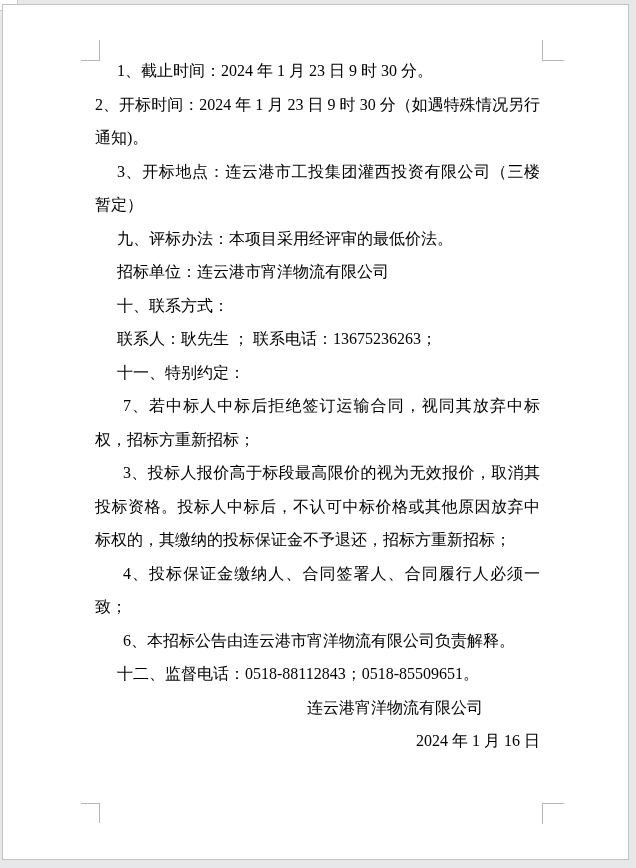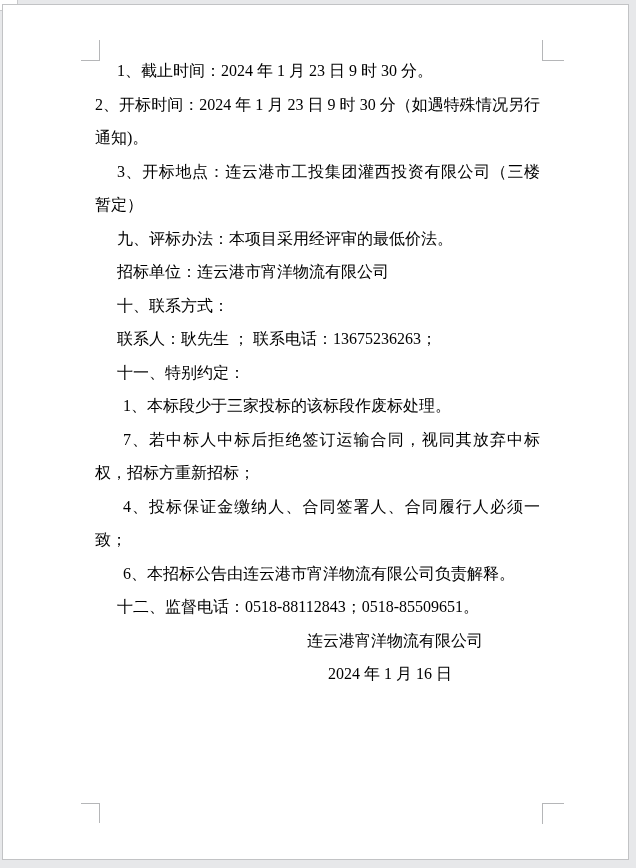--- a/index.html
+++ b/index.html
@@ -60,21 +60,21 @@
     font-size: 16px;
     line-height: 33.5px;
     color: #000000;
     text-align: justify;
   }
   .text-area p { margin: 0; padding: 0; }
   .indent-item  { text-indent: 22px; }
   .block-indent { padding-left: 22px; }
   .indent-sub   { text-indent: 28px; }
   .signature    { text-indent: 212px; text-align: left; }
-  .dateline     { text-indent: 233px; text-align: left; }
+  .dateline     { text-indent: 233px; text-align: right; }
 </style>
 </head>
 <body>
 
 <div class="viewport">
 
   <div class="ruler-corner"></div>
 
   <div class="paper">
 
@@ -86,22 +86,22 @@
 
   <div class="text-area">
     <p class="indent-item">1、截止时间：2024 年 1 月 23 日 9 时 30 分。</p>
     <p class="block-indent">2、开标时间：2024 年 1 月 23 日 9 时 30 分（如遇特殊情况另行通知)。</p>
     <p class="indent-item">3、开标地点：连云港市工投集团灌西投资有限公司（三楼暂定）</p>
     <p class="indent-item">九、评标办法：本项目采用经评审的最低价法。</p>
     <p class="indent-item">招标单位：连云港市宵洋物流有限公司</p>
     <p class="indent-item">十、联系方式：</p>
     <p class="indent-item">联系人：耿先生 ；  联系电话：13675236263；</p>
     <p class="indent-item">十一、特别约定：</p>
-    <p class="indent-sub">1、本标段少于三家投标的该标段作废标处理。</p>
     <p class="indent-sub">7、若中标人中标后拒绝签订运输合同，视同其放弃中标权，招标方重新招标；</p>
+    <p class="indent-sub">3、投标人报价高于标段最高限价的视为无效报价，取消其投标资格。投标人中标后，不认可中标价格或其他原因放弃中标权的，其缴纳的投标保证金不予退还，招标方重新招标；</p>
     <p class="indent-sub">4、投标保证金缴纳人、合同签署人、合同履行人必须一致；</p>
     <p class="indent-sub">6、本招标公告由连云港市宵洋物流有限公司负责解释。</p>
     <p class="indent-item">十二、监督电话：0518-88112843；0518-85509651。</p>
     <p class="signature">连云港宵洋物流有限公司</p>
     <p class="dateline">2024 年 1 月 16 日</p>
   </div>
 
 </div>
 
 </body></html>

